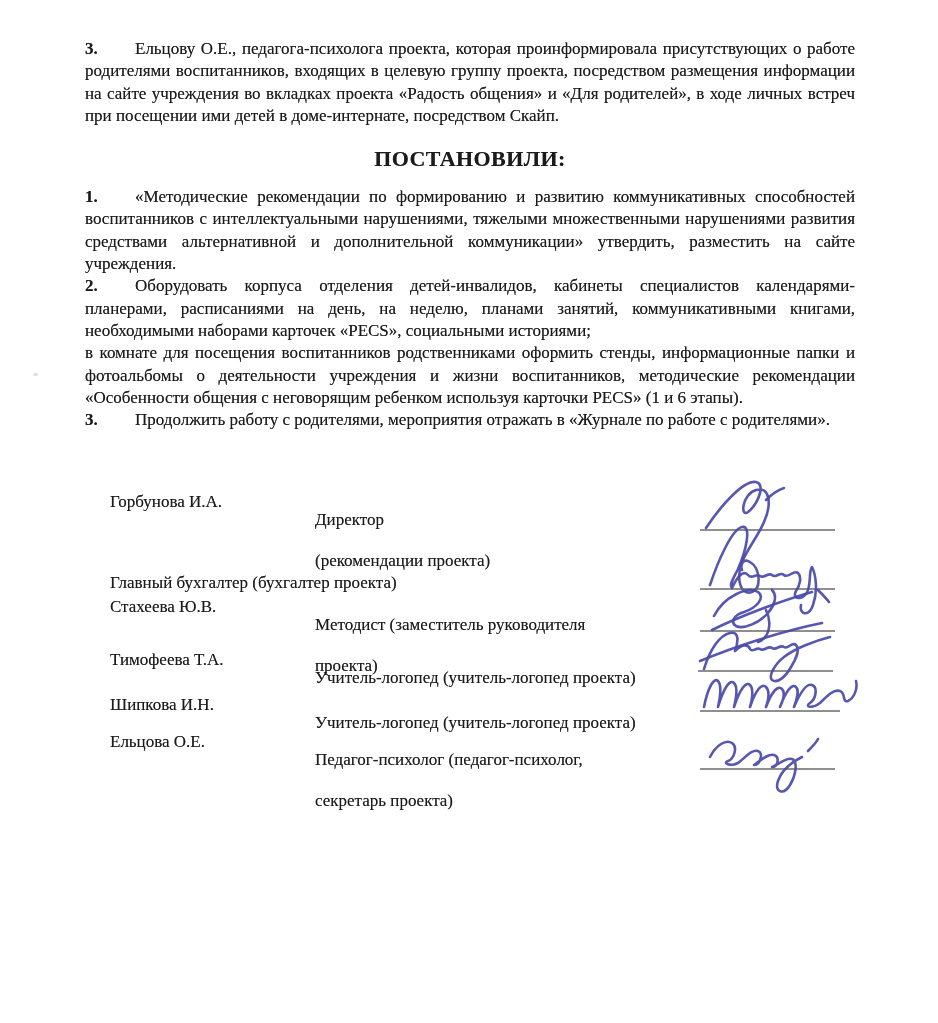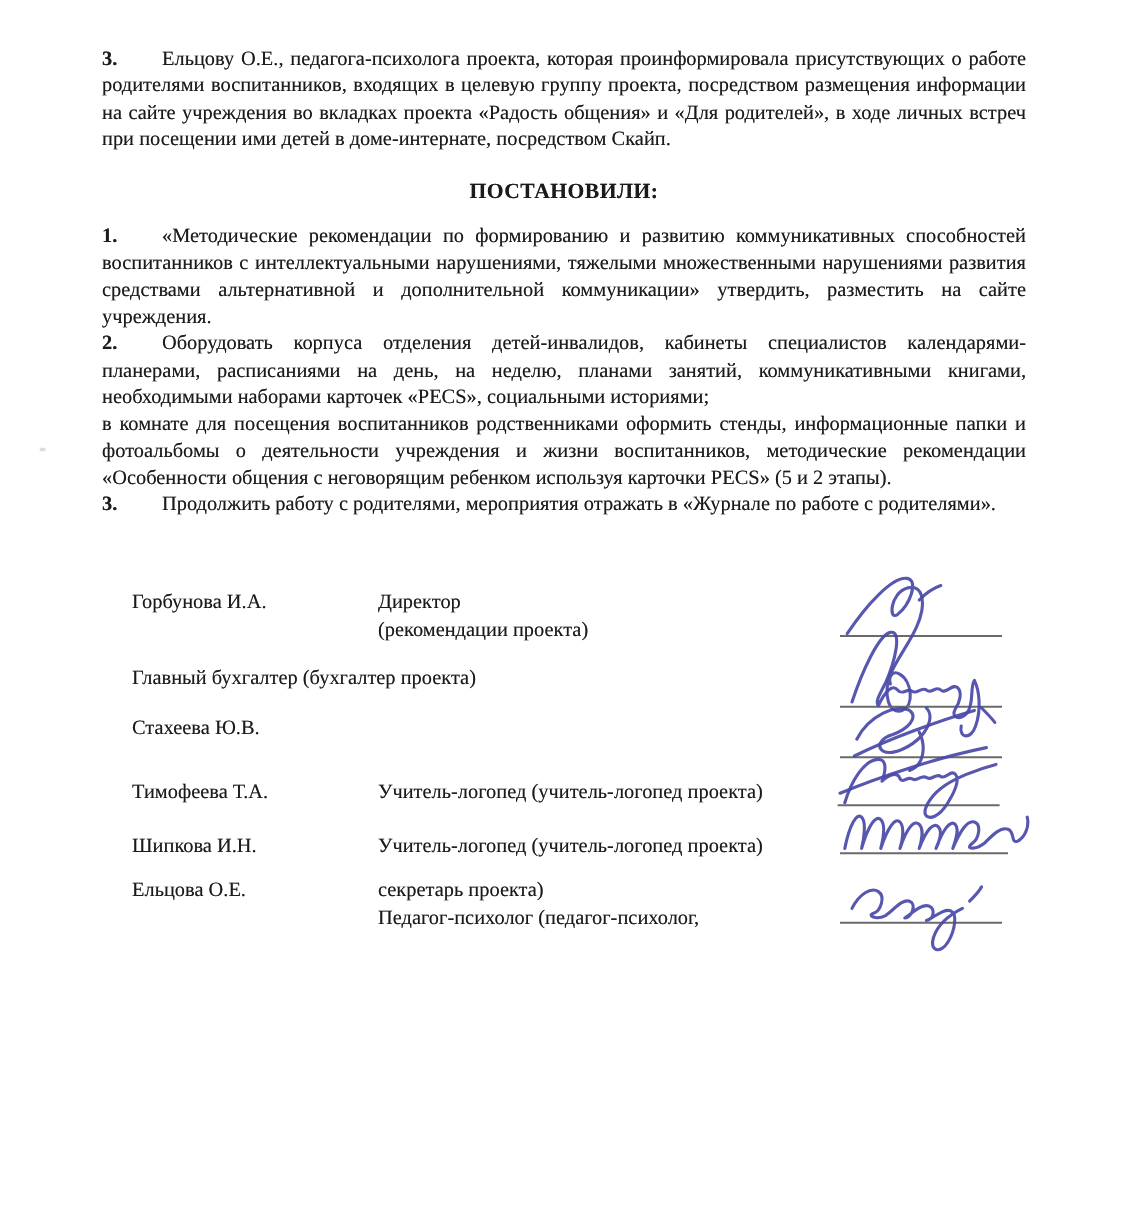--- a/index.html
+++ b/index.html
@@ -31,21 +31,21 @@
     text-align:justify;
     text-shadow:0 0 .35px rgba(0,0,0,.55);
   }
   .num{
     display:inline-block;
     width:50px;
     font-weight:bold;
   }
   .heading{
     margin:21px 0 16px 0;
-    font-size:18px;
+    font-size:22px;
     line-height:22px;
     font-weight:bold;
     text-align:center;
     letter-spacing:.4px;
     text-shadow:0 0 .35px rgba(0,0,0,.55);
   }
   .sig-section{
     position:relative;
     margin-top:60px;
     height:330px;
@@ -55,21 +55,21 @@
   .sig-row{
     position:absolute;
     left:25px;
     right:0;
     display:flex;
     align-items:flex-start;
     text-shadow:0 0 .3px rgba(0,0,0,.5);
   }
   .sig-name{width:205px;flex:0 0 auto;}
   .sig-title{width:390px;flex:0 0 auto;}
-  .t-line{display:block;}
+  .t-line{display:block;margin-top:18px;}
   .sig-ink{
     position:absolute;
     overflow:visible;
     color:var(--ink);
   }
   .sig-ink path{
     fill:none;
     stroke:currentColor;
     stroke-width:2.6;
     stroke-linecap:round;
@@ -100,21 +100,21 @@
   <div class="textblock">
 
     <p class="para"><span class="num">3.</span><span>Ельцову О.Е., педагога-психолога проекта, которая проинформировала присутствующих о работе родителями воспитанников, входящих в целевую группу проекта, посредством размещения информации на сайте учреждения во вкладках проекта «Радость общения» и «Для родителей», в ходе личных встреч при посещении ими детей в доме-интернате, посредством Скайп.</span></p>
 
     <div class="heading">ПОСТАНОВИЛИ:</div>
 
     <p class="para"><span class="num">1.</span><span>«Методические рекомендации по формированию и развитию коммуникативных способностей воспитанников с интеллектуальными нарушениями, тяжелыми множественными нарушениями развития средствами альтернативной и дополнительной коммуникации» утвердить, разместить на сайте учреждения.</span></p>
 
     <p class="para"><span class="num">2.</span><span>Оборудовать корпуса отделения детей-инвалидов, кабинеты специалистов календарями-планерами, расписаниями на день, на неделю, планами занятий, коммуникативными книгами, необходимыми наборами карточек «PECS», социальными историями;</span></p>
 
-    <p class="para">в комнате для посещения воспитанников родственниками оформить стенды, информационные папки и фотоальбомы о деятельности учреждения и жизни воспитанников, методические рекомендации «Особенности общения с неговорящим ребенком используя карточки PECS» (5 и 2 этапы).</p>
+    <p class="para">в комнате для посещения воспитанников родственниками оформить стенды, информационные папки и фотоальбомы о деятельности учреждения и жизни воспитанников, методические рекомендации «Особенности общения с неговорящим ребенком используя карточки PECS» (1 и 6 этапы).</p>
 
     <p class="para"><span class="num">3.</span><span>Продолжить работу с родителями, мероприятия отражать в «Журнале по работе с родителями».</span></p>
 
     <div class="sig-section">
 
       <div class="sig-row" style="top:0">
         <div class="sig-name">Горбунова И.А.</div>
         <div class="sig-title">
             <span class="t-line">Директор</span>
             <span class="t-line">(рекомендации проекта)</span>
@@ -122,41 +122,45 @@
       </div>
 
       <div class="sig-row" style="top:63px">
         <div class="sig-title">
             <span class="t-line">Главный бухгалтер (бухгалтер проекта)</span>
           </div>
       </div>
 
       <div class="sig-row" style="top:105px">
         <div class="sig-name">Стахеева Ю.В.</div>
+        <div class="sig-title">
+            <span class="t-line">Методист (заместитель руководителя</span>
+            <span class="t-line">проекта)</span>
+          </div>
       </div>
 
       <div class="sig-row" style="top:158px">
         <div class="sig-name">Тимофеева Т.А.</div>
         <div class="sig-title">
             <span class="t-line">Учитель-логопед (учитель-логопед проекта)</span>
           </div>
       </div>
 
       <div class="sig-row" style="top:203px">
         <div class="sig-name">Шипкова И.Н.</div>
         <div class="sig-title">
             <span class="t-line">Учитель-логопед (учитель-логопед проекта)</span>
           </div>
       </div>
 
       <div class="sig-row" style="top:240px">
         <div class="sig-name">Ельцова О.Е.</div>
         <div class="sig-title">
+            <span class="t-line">Педагог-психолог (педагог-психолог,</span>
             <span class="t-line">секретарь проекта)</span>
-            <span class="t-line">Педагог-психолог (педагог-психолог,</span>
           </div>
       </div>
 
       <svg class="sig-ink" style="left:615px;top:-21px" width="160" height="180" viewBox="0 0 160 180">
         <line class="rule-line" x1="0" y1="60" x2="135" y2="60"></line>
         <path d="M6,58 C22,34 44,10 56,12 C66,14 58,34 48,42 C40,48 42,24 56,20 C70,16 72,34 64,52 C58,66 48,78 42,92 C36,108 40,126 52,122 C62,118 60,98 50,92 C44,88 40,94 42,100"></path>
         <path d="M66,30 C72,24 78,20 84,18"></path>
       </svg>
 
       <svg class="sig-ink" style="left:615px;top:30px" width="160" height="115" viewBox="0 0 160 115">

